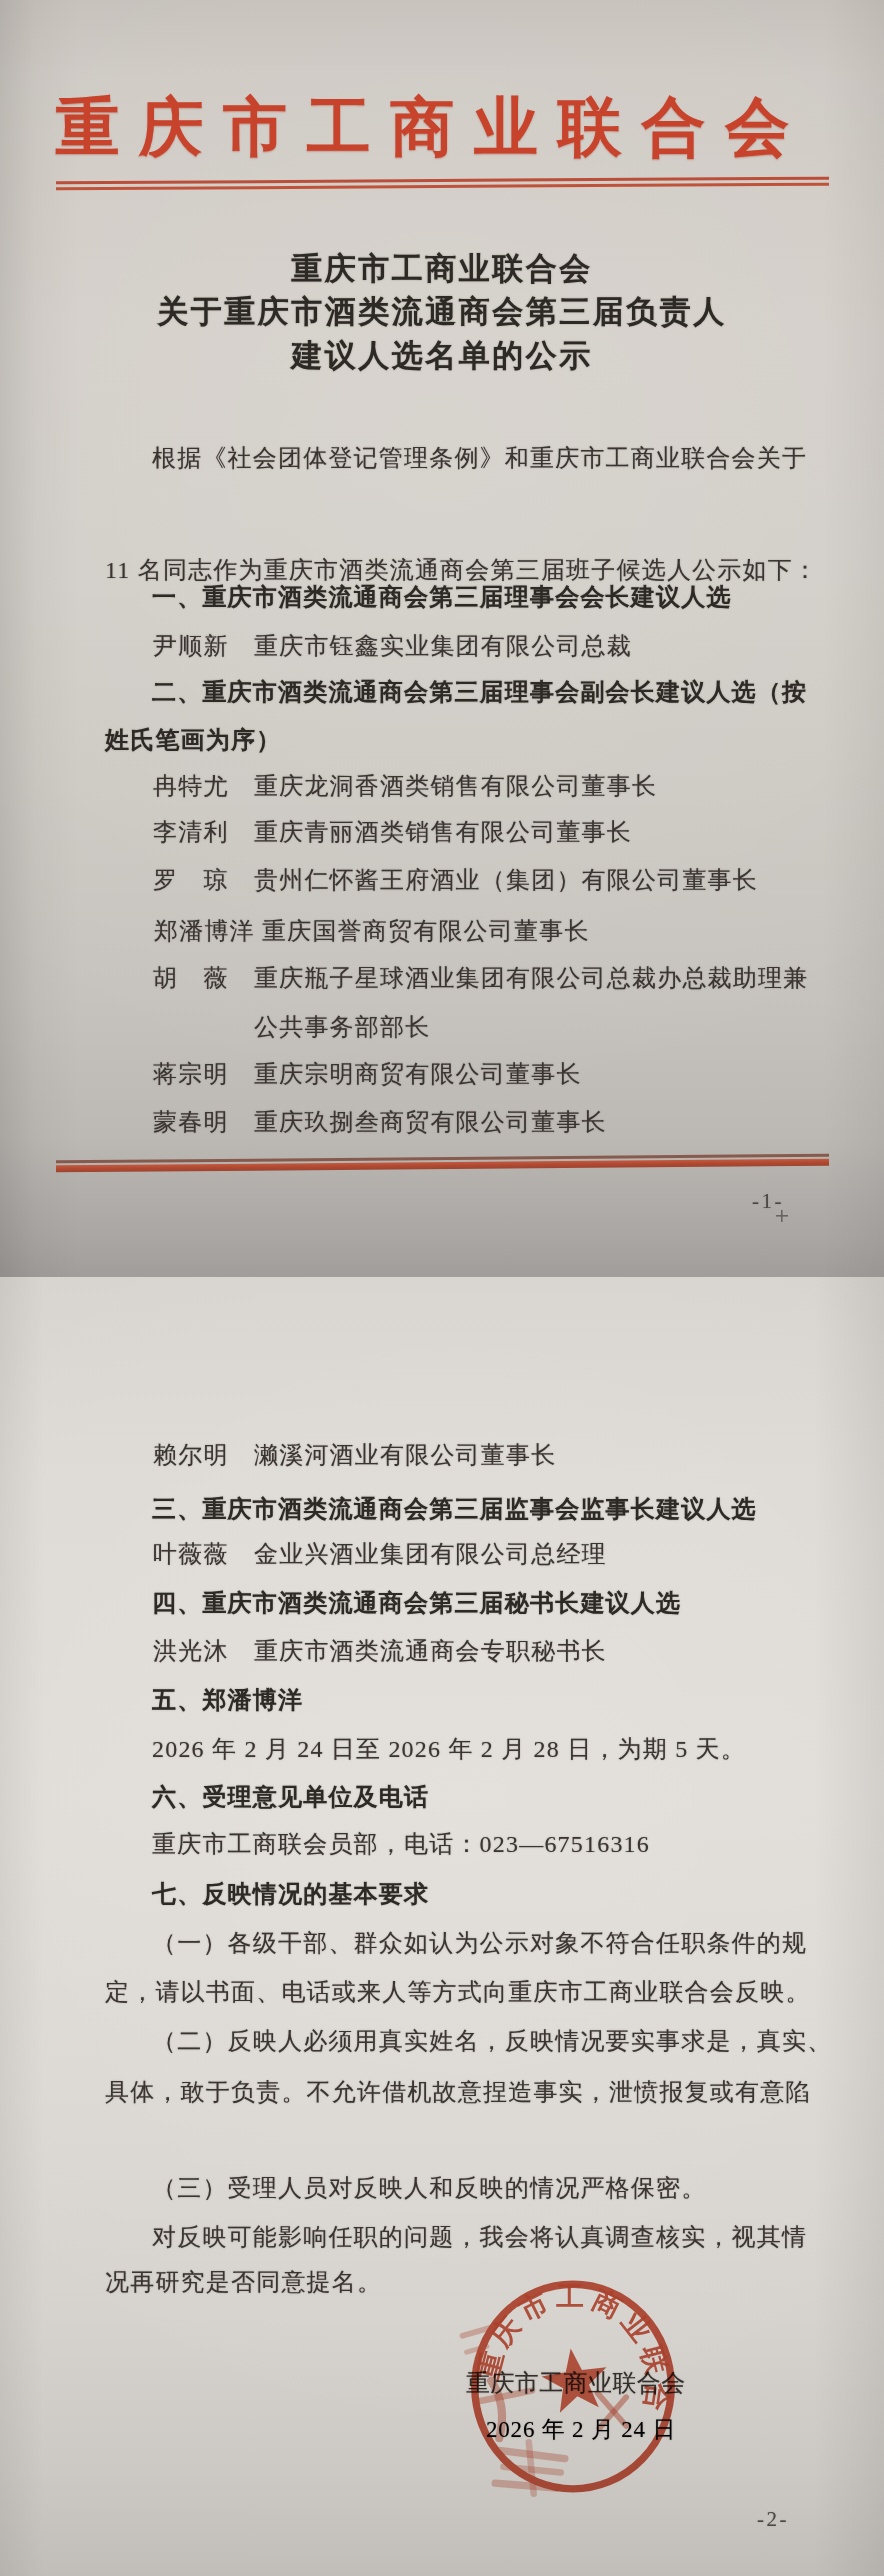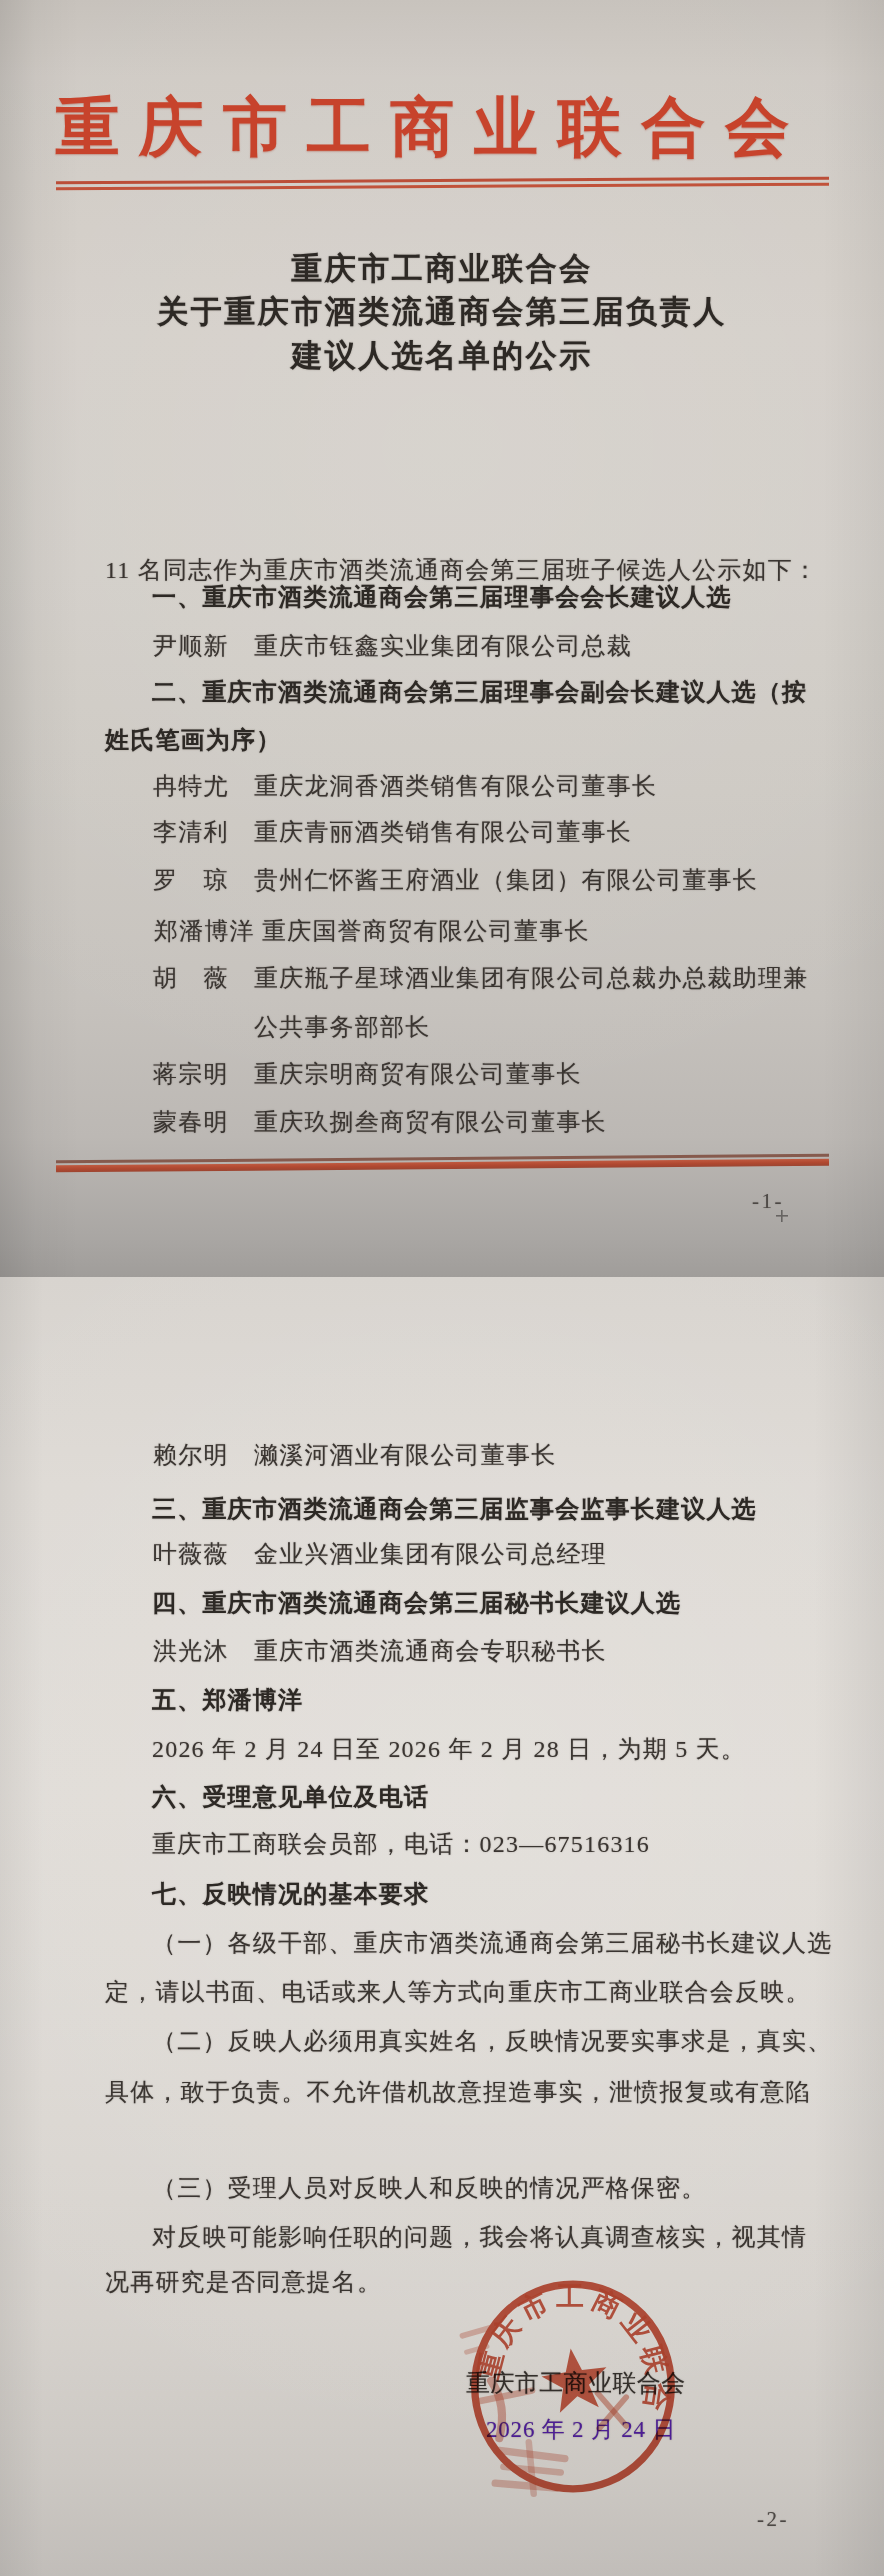--- a/index.html
+++ b/index.html
@@ -54,21 +54,21 @@
   .n4 .nm{width:108px;}
   .pageno{position:absolute;font-size:21px;color:#4c4845;letter-spacing:2.5px;text-shadow:0 0 1.2px rgba(70,62,55,0.4);}
   #pn1{left:752px;top:1189px;}
   #pn2{left:757px;top:2507px;}
   .signature{
     position:absolute;left:466px;top:2367px;font-size:24px;letter-spacing:0.4px;
     color:#332f2b;white-space:nowrap;text-shadow:0 0 1.4px rgba(70,62,55,0.5);
   }
   .docdate{
     position:absolute;left:486px;top:2414px;font-size:23px;letter-spacing:0.8px;
-    color:#4c1d95;white-space:nowrap;text-shadow:0 0 1.4px rgba(70,62,55,0.5);
+    color:#000000;white-space:nowrap;text-shadow:0 0 1.4px rgba(70,62,55,0.5);
   }
   #seal{
     position:absolute;left:442px;top:2258px;width:262px;height:262px;
     mix-blend-mode:multiply;opacity:0.9;filter:blur(0.4px);
   }
   .crossmark{
     position:absolute;left:776px;top:1210px;width:12.3px;height:12.3px;opacity:.55;
     background:
       linear-gradient(#2e2c2a,#2e2c2a) center/1.6px 100% no-repeat,
       linear-gradient(#2e2c2a,#2e2c2a) center/100% 1.6px no-repeat;
@@ -83,20 +83,21 @@
 <div id="content">
 
   <div class="letterhead">重庆市工商业联合会</div>
   <div class="rule rhead1"></div>
   <div class="rule rhead2"></div>
 
   <div class="title t1">重庆市工商业联合会</div>
   <div class="title t2">关于重庆市酒类流通商会第三届负责人</div>
   <div class="title t3">建议人选名单的公示</div>
 
+  <div class="tl ind" style="top:442px">根据《社会团体登记管理条例》和重庆市工商业联合会关于</div>
   <div class="tl flush" style="top:554px">11 名同志作为重庆市酒类流通商会第三届班子候选人公示如下：</div>
 
   <div class="tl ind hd" style="top:581px">一、重庆市酒类流通商会第三届理事会会长建议人选</div>
 
   <div class="tl nrow" style="top:630px"><span class="nm">尹顺新</span><span>重庆市钰鑫实业集团有限公司总裁</span></div>
 
   <div class="tl ind hd" style="top:676px">二、重庆市酒类流通商会第三届理事会副会长建议人选（按</div>
   <div class="tl flush hd" style="top:724px">姓氏笔画为序）</div>
 
   <div class="tl nrow" style="top:770px"><span class="nm">冉特尤</span><span>重庆龙洞香酒类销售有限公司董事长</span></div>
@@ -121,21 +122,21 @@
   <div class="tl ind hd" style="top:1587px">四、重庆市酒类流通商会第三届秘书长建议人选</div>
   <div class="tl nrow" style="top:1635px"><span class="nm">洪光沐</span><span>重庆市酒类流通商会专职秘书长</span></div>
 
   <div class="tl ind hd" style="top:1684px">五、郑潘博洋</div>
   <div class="tl ind" style="top:1733px">2026 年 2 月 24 日至 2026 年 2 月 28 日，为期 5 天。</div>
 
   <div class="tl ind hd" style="top:1781px">六、受理意见单位及电话</div>
   <div class="tl ind" style="top:1828px">重庆市工商联会员部，电话：023—67516316</div>
 
   <div class="tl ind hd" style="top:1878px">七、反映情况的基本要求</div>
-  <div class="tl ind" style="top:1927px">（一）各级干部、重庆市酒类流通商会第三届秘书长建议人选</div>
+  <div class="tl ind" style="top:1927px">（一）各级干部、群众如认为公示对象不符合任职条件的规</div>
   <div class="tl flush" style="top:1976px">定，请以书面、电话或来人等方式向重庆市工商业联合会反映。</div>
   <div class="tl ind" style="top:2025px">（二）反映人必须用真实姓名，反映情况要实事求是，真实、</div>
   <div class="tl flush" style="top:2076px">具体，敢于负责。不允许借机故意捏造事实，泄愤报复或有意陷</div>
   <div class="tl ind" style="top:2172px">（三）受理人员对反映人和反映的情况严格保密。</div>
   <div class="tl ind" style="top:2221px">对反映可能影响任职的问题，我会将认真调查核实，视其情</div>
   <div class="tl flush" style="top:2266px">况再研究是否同意提名。</div>
 
   <div class="signature">重庆市工商业联合会</div>
   <div class="docdate">2026 年 2 月 24 日</div>
 

